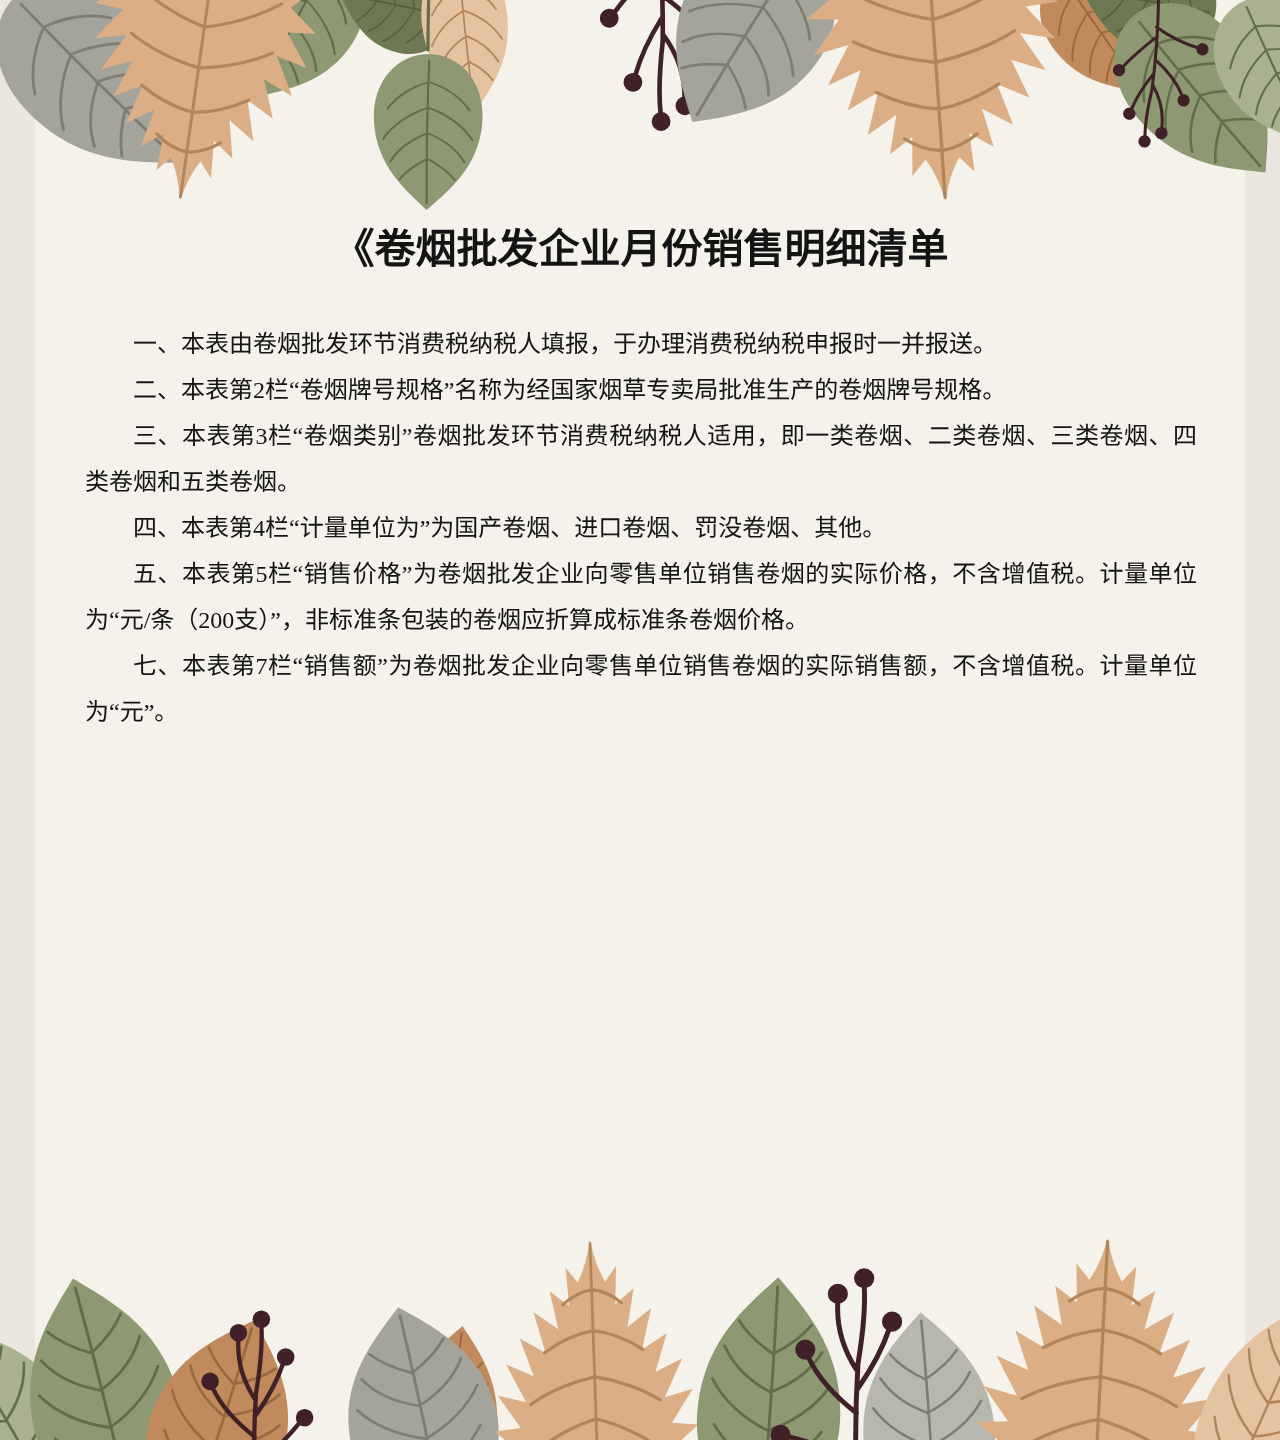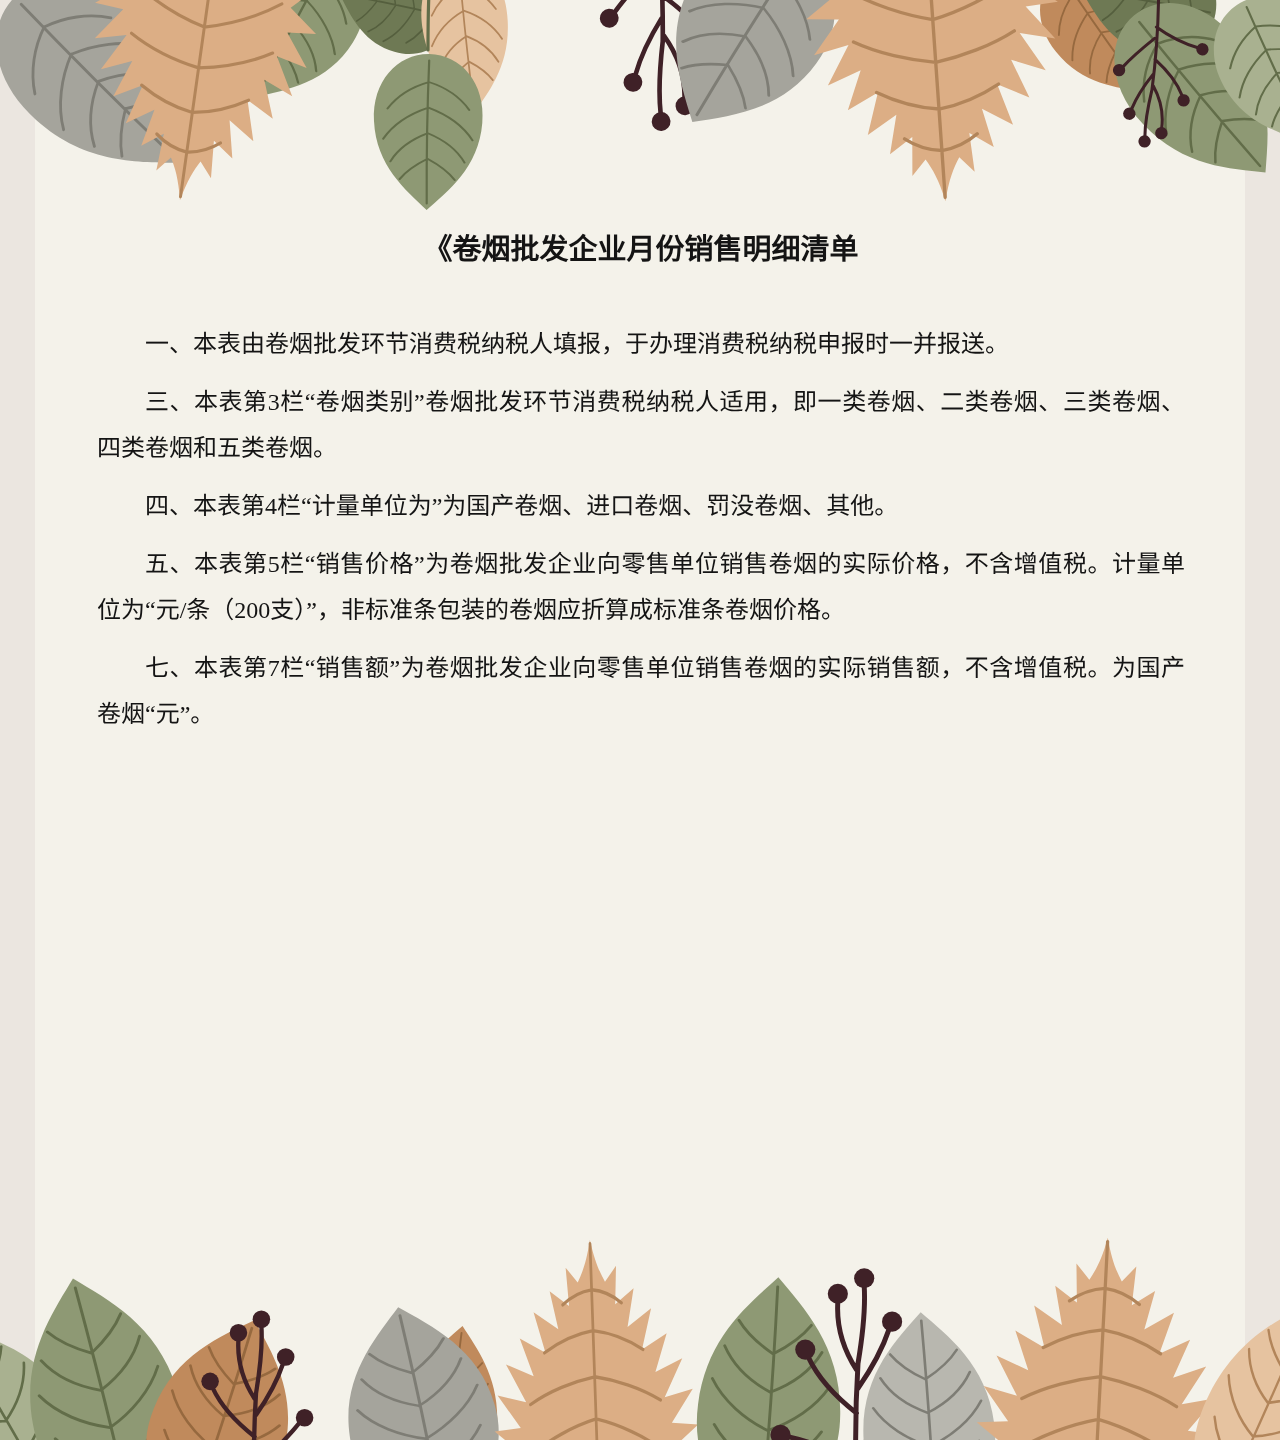--- a/index.html
+++ b/index.html
@@ -28,24 +28,24 @@
     color:var(--text);
     font-family:"Liberation Serif","DejaVu Serif",serif;
   }
   .edge-strip{position:absolute;top:0;bottom:0;width:35px;background:var(--edge-strip);z-index:0;}
   .edge-strip.left{left:0;}
   .edge-strip.right{right:0;}
   svg.band{position:absolute;left:0;z-index:1;pointer-events:none;display:block;}
   svg.band.top{top:0;}
   svg.band.bottom{bottom:0;}
   .content{position:absolute;left:85px;width:1112px;top:218px;z-index:2;}
-  .doc-title{margin:0;font-size:29px;font-weight:700;line-height:63px;text-align:center;}
+  .doc-title{margin:0;font-size:41px;font-weight:700;line-height:63px;text-align:center;}
   .doc-title span{display:block;}
   .paragraphs{margin-top:40px;}
-  .paragraphs p{margin:12px;font-size:24px;line-height:46px;text-align:justify;text-indent:2em;}
+  .paragraphs p{margin:0;font-size:24px;line-height:46px;text-align:justify;text-indent:2em;}
   
   .lf-tan{fill:var(--tan);stroke:var(--vein-tan);}
   .lf-tan2{fill:var(--tan-light);stroke:var(--vein-tan);}
   .lf-brown{fill:var(--brown);stroke:var(--vein-brown);}
   .lf-sage{fill:var(--sage);stroke:var(--vein-sage);}
   .lf-sage2{fill:var(--sage-light);stroke:var(--vein-sage);}
   .lf-olive{fill:var(--olive);stroke:var(--vein-olive);}
   .lf-gray{fill:var(--gray);stroke:var(--vein-gray);}
   .lf-gray2{fill:var(--gray-light);stroke:var(--vein-gray);}
   .lf-berry{fill:var(--berry);stroke:var(--berry);}
@@ -110,18 +110,19 @@
   <use href="#maple" class="lf-tan" transform="translate(1100,182) rotate(183) scale(1.25,1.3)"></use>
   <use href="#leaf" class="lf-tan2" transform="translate(1266,202) rotate(-156) scale(1.0,1.15)"></use>
 </svg>
 
 <main class="content">
   <h1 class="doc-title">
     <span>《卷烟批发企业月份销售明细清单</span>
   </h1>
   <section class="paragraphs">
     <p>一、本表由卷烟批发环节消费税纳税人填报，于办理消费税纳税申报时一并报送。</p>
+    <p>二、本表第2栏“卷烟牌号规格”名称为经国家烟草专卖局批准生产的卷烟牌号规格。</p>
     <p>三、本表第3栏“卷烟类别”卷烟批发环节消费税纳税人适用，即一类卷烟、二类卷烟、三类卷烟、四类卷烟和五类卷烟。</p>
     <p>四、本表第4栏“计量单位为”为国产卷烟、进口卷烟、罚没卷烟、其他。</p>
     <p>五、本表第5栏“销售价格”为卷烟批发企业向零售单位销售卷烟的实际价格，不含增值税。计量单位为“元/条（200支）”，非标准条包装的卷烟应折算成标准条卷烟价格。</p>
-    <p>七、本表第7栏“销售额”为卷烟批发企业向零售单位销售卷烟的实际销售额，不含增值税。为国产卷烟“元”。</p>
+    <p>七、本表第7栏“销售额”为卷烟批发企业向零售单位销售卷烟的实际销售额，不含增值税。计量单位为“元”。</p>
   </section>
 </main>
 
 </body></html>

